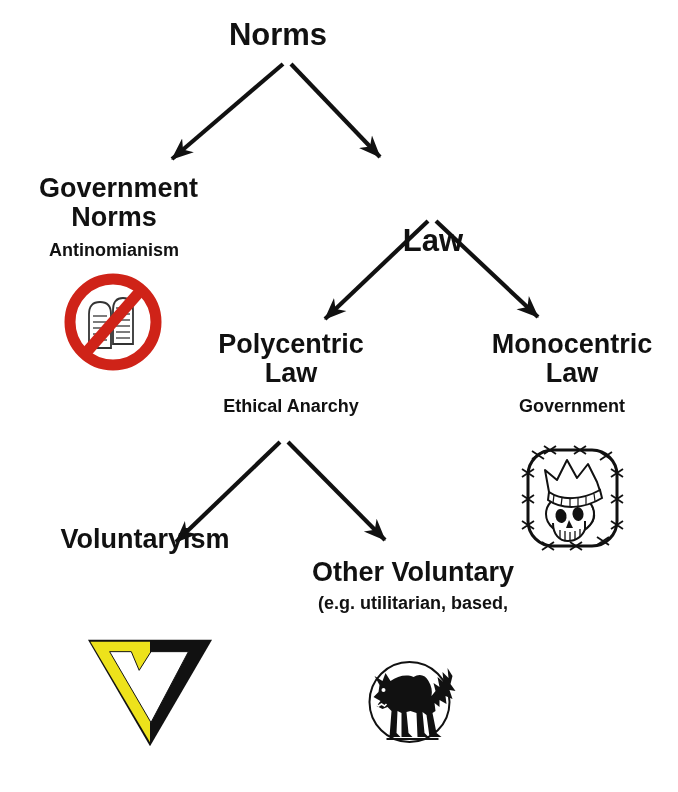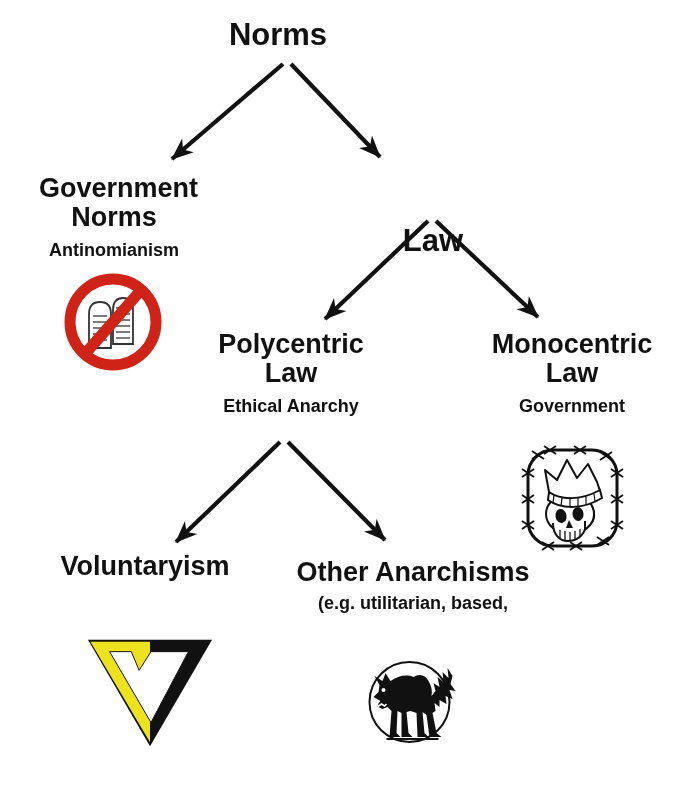--- a/index.html
+++ b/index.html
@@ -139,34 +139,34 @@
         <line x1="34" y1="58" x2="33" y2="66"></line>
           <line x1="42" y1="61" x2="41" y2="69"></line>
         <line x1="50" y1="62" x2="50" y2="70"></line>
           <line x1="58" y1="61" x2="58" y2="69"></line>
         <line x1="66" y1="60" x2="66" y2="68"></line>
           <line x1="74" y1="57" x2="75" y2="64"></line>
       </g>
     </svg>
   </div>
 
-  <div class="node" style="left:25px; top:552px; width:240px;text-align:center;">
+  <div class="node" style="left:25px; top:525px; width:240px;text-align:center;">
     <div class="node-title oneline">Voluntaryism</div>
   </div>
 
   <div class="icon-box" style="left:86px; top:637px; width:128px; height:112px;">
     <svg viewBox="0 0 130 112" xmlns="http://www.w3.org/2000/svg">
       <polygon points="2,2 128,2 65,110" fill="var(--ink-black, #111111)"></polygon>
       <polygon points="4.5,4 65,4 65,106" fill="var(--voluntaryism-yellow, #ede21b)"></polygon>
       <path d="M24,14 L46,14 L54,33 L66,14 L104,14 L66,86 Z" fill="#ffffff" stroke="var(--ink-black, #111111)" stroke-width="1"></path>
     </svg>
   </div>
 
   <div class="node" style="left:273px; top:558px; width:280px;">
-    <div class="node-title oneline">Other Anarchisms</div>
+    <div class="node-title oneline">Other Voluntary</div>
     <div class="node-sub wrap2">
       <div>(e.g. utilitarian, based,</div>
     </div>
   </div>
 
   <div class="icon-box" style="left:362px; top:649px; width:96px; height:100px;">
     <svg viewBox="0 0 95 100" xmlns="http://www.w3.org/2000/svg">
       <circle cx="47" cy="53" r="40" fill="#ffffff" stroke="var(--ink-black, #111111)" stroke-width="2"></circle>
       <path d="M17,36 L12,27 L20,32 L23,24 L28,32
                C35,27 44,25 51,28

